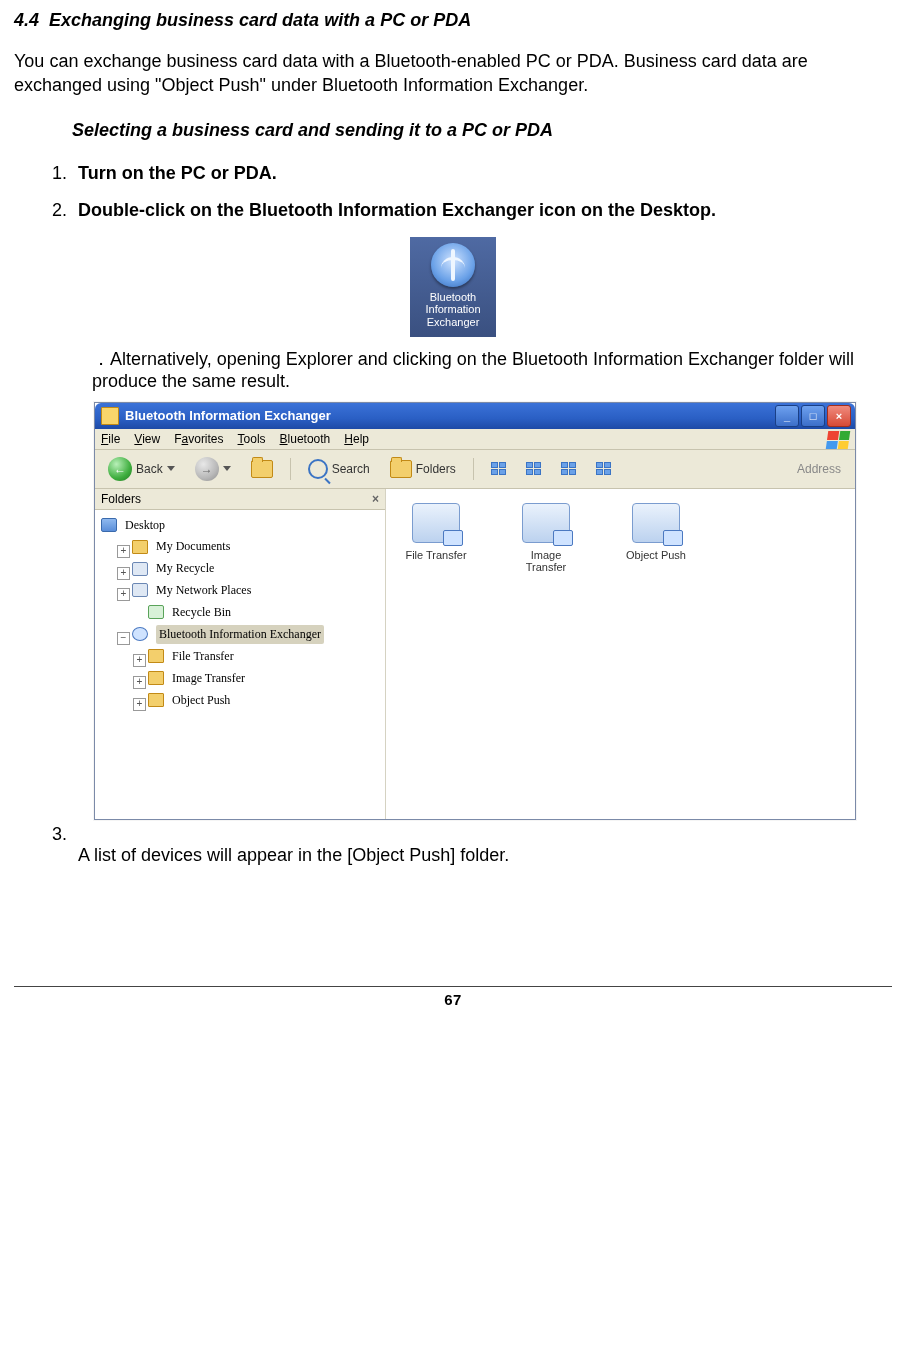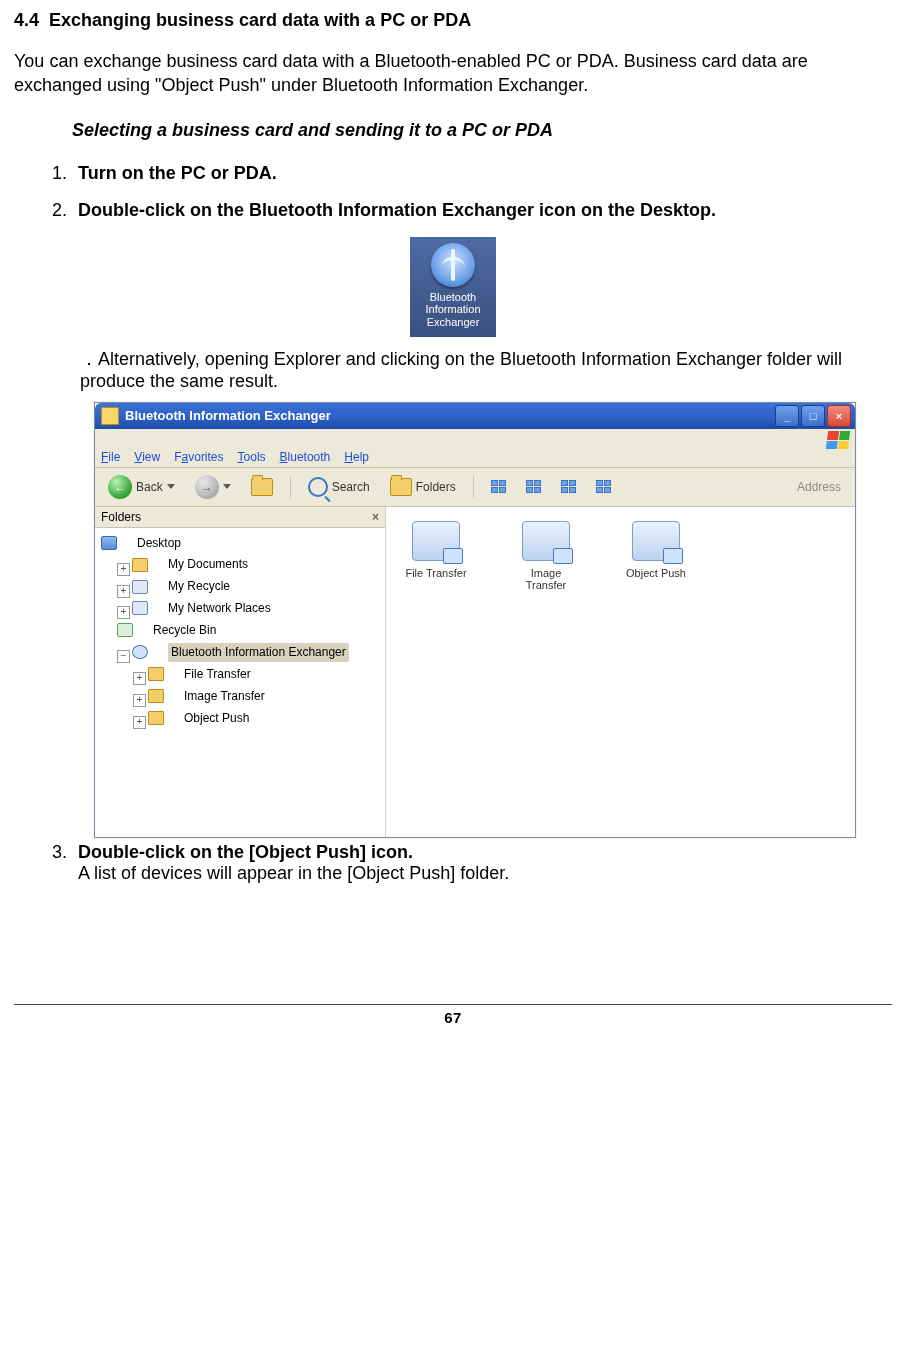--- a/index.html
+++ b/index.html
@@ -7,20 +7,21 @@
     font-size: 18px;
     margin: 0;
     padding: 10px 14px;
     color: #000;
     background: #fff;
     width: 878px;
   }
   .section-title {
     font-weight: bold;
     margin-bottom: 18px;
+    font-style: italic;
   }
   .intro {
     margin-bottom: 22px;
     line-height: 1.35;
   }
   .subheading {
     margin-left: 58px;
     font-style: italic;
     font-weight: bold;
     margin-bottom: 22px;
@@ -65,21 +66,21 @@
   }
   .desktop-icon .bt-glyph::after {
     content: ""; position: absolute; left: 10px; right: 10px; top: 14px; height: 8px;
     border-top: 3px solid #eef6ff; border-radius: 50% 50% 0 0 / 100% 100% 0 0;
   }
   .note-block {
     margin-left: 58px;
     margin-bottom: 10px;
   }
   .note-block .note-label { font-weight: bold; }
-  .note-block .note-text { margin-left: 8px; }
+  .note-block .note-text { margin-left: 20px; }
 
   
   .explorer {
     width: 760px;
     border: 1px solid #7b8aa8;
     margin: 6px 0 4px 80px;
     font-family: Tahoma, Arial, sans-serif;
     font-size: 12px;
     background: #fff;
     box-shadow: 0 0 0 1px rgba(0,0,0,.04);
@@ -103,21 +104,21 @@
     border: 1px solid #1a3f86; border-radius: 3px;
     display: flex; align-items: center; justify-content: center;
     color: #fff; font-weight: bold; font-size: 11px;
   }
   .titlebar .tb-close { background: linear-gradient(#f08b7e,#d74a36); border-color:#a22e1d;}
   .menubar {
     background: #ece9d8; border-bottom: 1px solid #c7c3ae;
     display: flex; align-items: center; padding: 3px 6px;
     position: relative;
   }
-  .menubar .menu-item { margin-right: 14px; color: #1d4ed8; margin-top: 18px;}
+  .menubar .menu-item { margin-right: 14px; color: #000000;}
   .menubar .menu-item .ul { text-decoration: underline; }
   .menubar .winflag {
     position: absolute; right: 6px; top: 2px; width: 22px; height: 18px;
     display: grid; grid-template-columns: 1fr 1fr; grid-template-rows: 1fr 1fr; gap: 1px;
     transform: skewX(-8deg);
   }
   .menubar .winflag span:nth-child(1){background:#e43;}
   .menubar .winflag span:nth-child(2){background:#3a3;}
   .menubar .winflag span:nth-child(3){background:#49e;}
   .menubar .winflag span:nth-child(4){background:#fc3;}
@@ -164,21 +165,21 @@
   }
   .sidebar-head {
     background:#ece9d8; border-bottom:1px solid #c7c3ae;
     padding:3px 6px; display:flex; justify-content:space-between; align-items:center;
   }
   .sidebar-head .x { color:#666; font-weight:bold;}
   .tree { padding:6px 4px; overflow:auto; flex:1; line-height:1.55;}
   .tree ul{list-style:none;margin:0;padding-left:16px;}
   .tree > ul{padding-left:2px;}
   .tree li{white-space:nowrap;}
-  .tw { display:inline-flex;align-items:center;gap:20px;}
+  .tw { display:inline-flex;align-items:center;gap:8px;font-family:Liberation Serif, serif;}
   .twist {
     display:inline-block;width:11px;height:11px;border:1px solid #999;background:#fff;color:#555;
     font-size:10px;line-height:9px;text-align:center;margin-right:2px;
   }
   .ticon {display:inline-block;width:14px;height:12px;vertical-align:middle;}
   .ticon.desktop{background:linear-gradient(#8fb9ef,#5a8ed9);border:1px solid #3a6aac;border-radius:2px;}
   .ticon.folder{background:#f3cf6c;border:1px solid #c28a16;border-radius:1px;}
   .ticon.mycomp{background:#dfe8f4;border:1px solid #6b87b4;border-radius:2px;}
   .ticon.bt{background:#cfe3ff;border:1px solid #4b79c1;border-radius:50%;}
   .ticon.recycle{background:#d8f1d8;border:1px solid #5aa35a;border-radius:2px;}
@@ -332,21 +333,21 @@
                     <span>My Documents</span>
                   </span></li>
               <li><span class="twist">+</span><span class="tw">
                     <span class="ticon mycomp"></span>
                     <span>My Recycle</span>
                   </span></li>
               <li><span class="twist">+</span><span class="tw">
                     <span class="ticon mycomp"></span>
                     <span>My Network Places</span>
                   </span></li>
-              <li><span class="tw" style="margin-left:0;">
+              <li><span class="tw" style="margin-left:31px;">
                     <span class="ticon recycle"></span>
                     <span>Recycle Bin</span>
                   </span></li>
               <li><span class="twist">−</span><span class="tw">
                     <span class="ticon bt"></span>
                     <span class="selected-row">Bluetooth Information Exchanger</span>
                   </span>
                 <ul>
                   <li><span class="twist">+</span><span class="tw">
                         <span class="ticon folder"></span>
@@ -381,19 +382,19 @@
       <div class="bigicon">
         <div class="glyph"></div>
         <div>Object Push</div>
       </div>
     </div>
   </div>
 </div>
 
 <ol class="steps" start="3">
   <li>
-    <span class="step-title">Double-click on the [Object Push] icon.</span><br>
+    <br>
     <span>A list of devices will appear in the [Object Push] folder.</span>
   </li>
 </ol>
 
 <hr class="footer-rule">
 <div class="page-num">67</div>
 
 </body></html>

